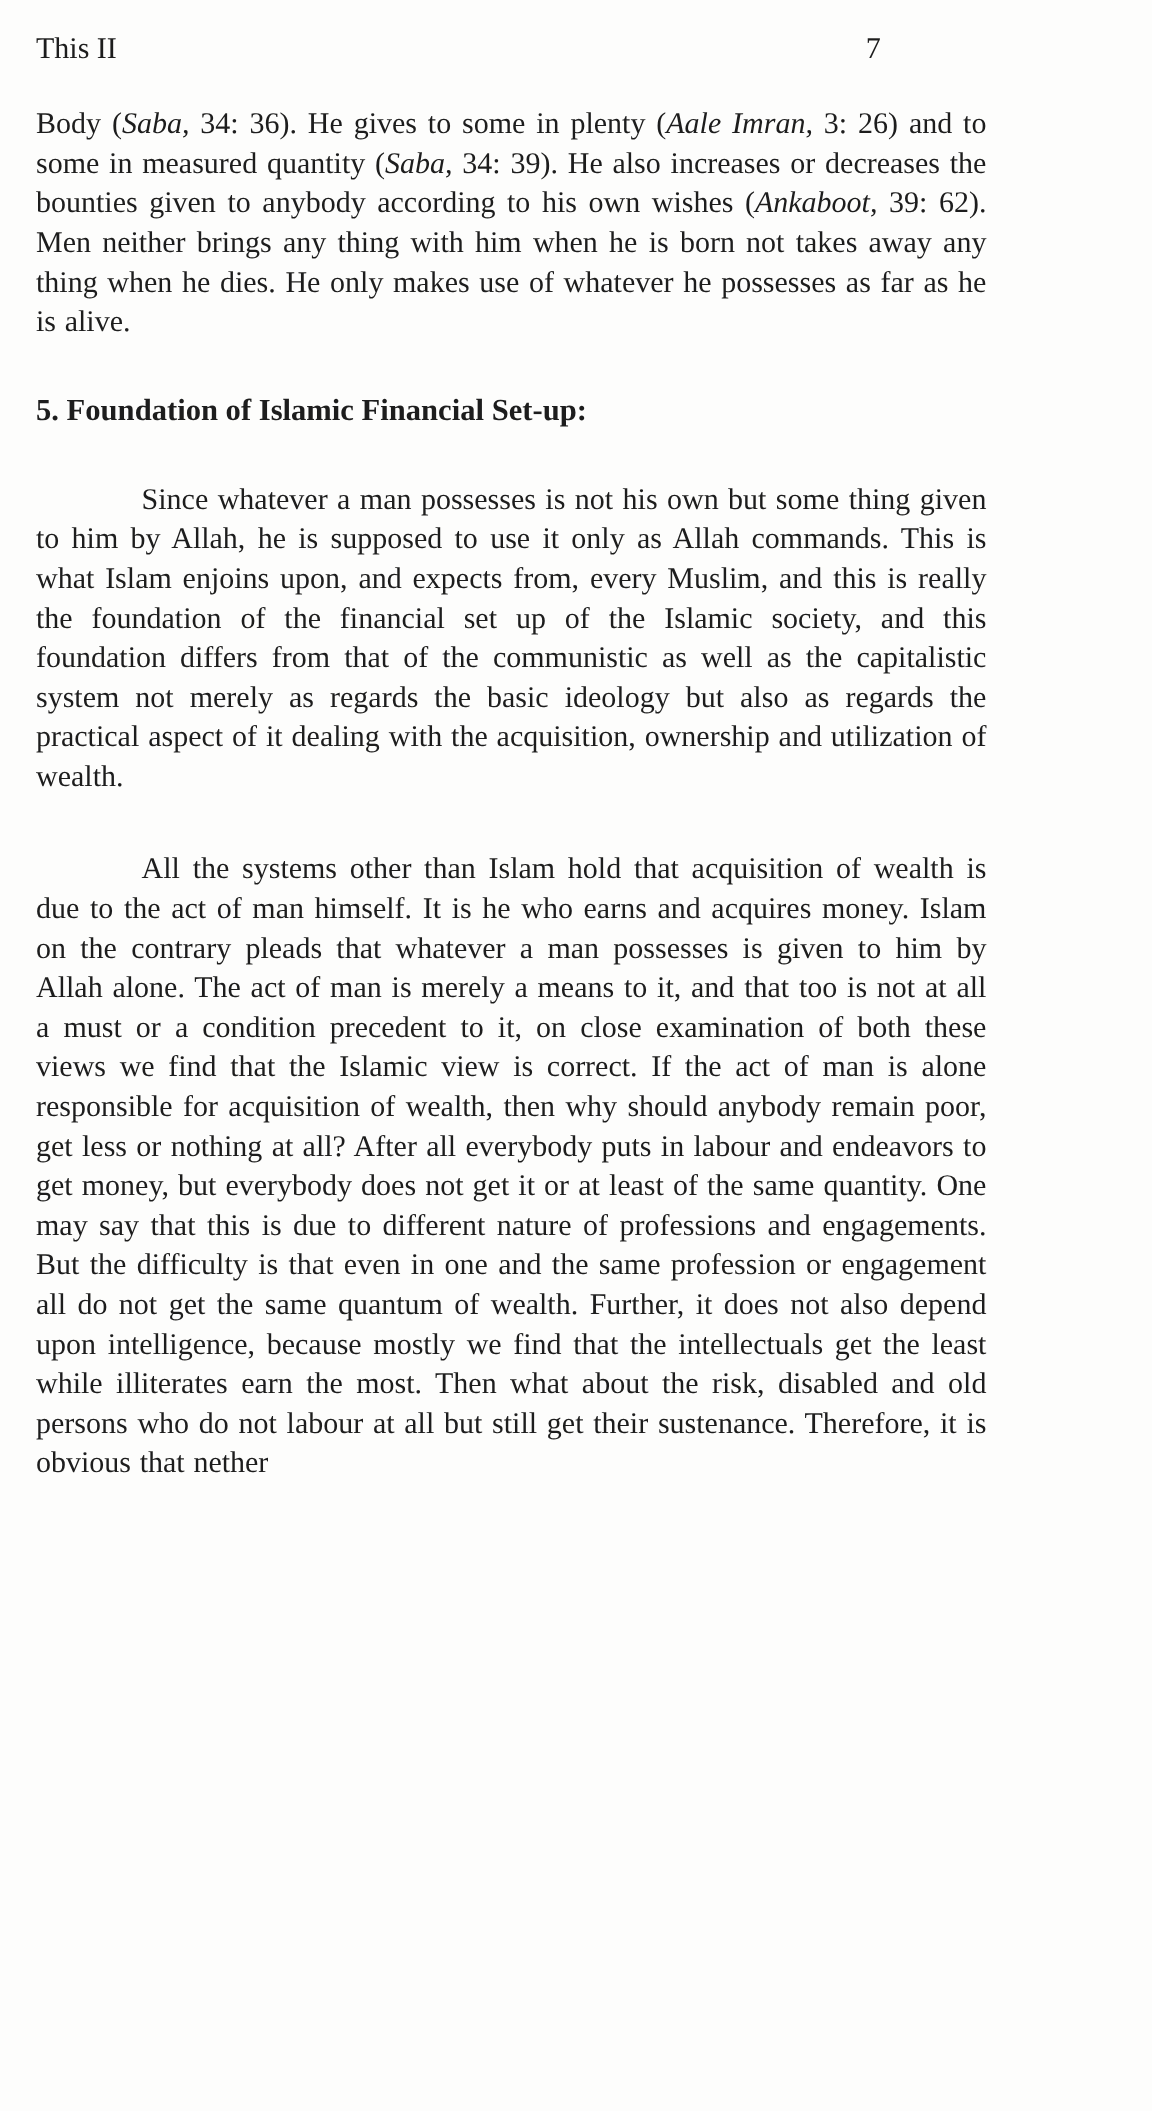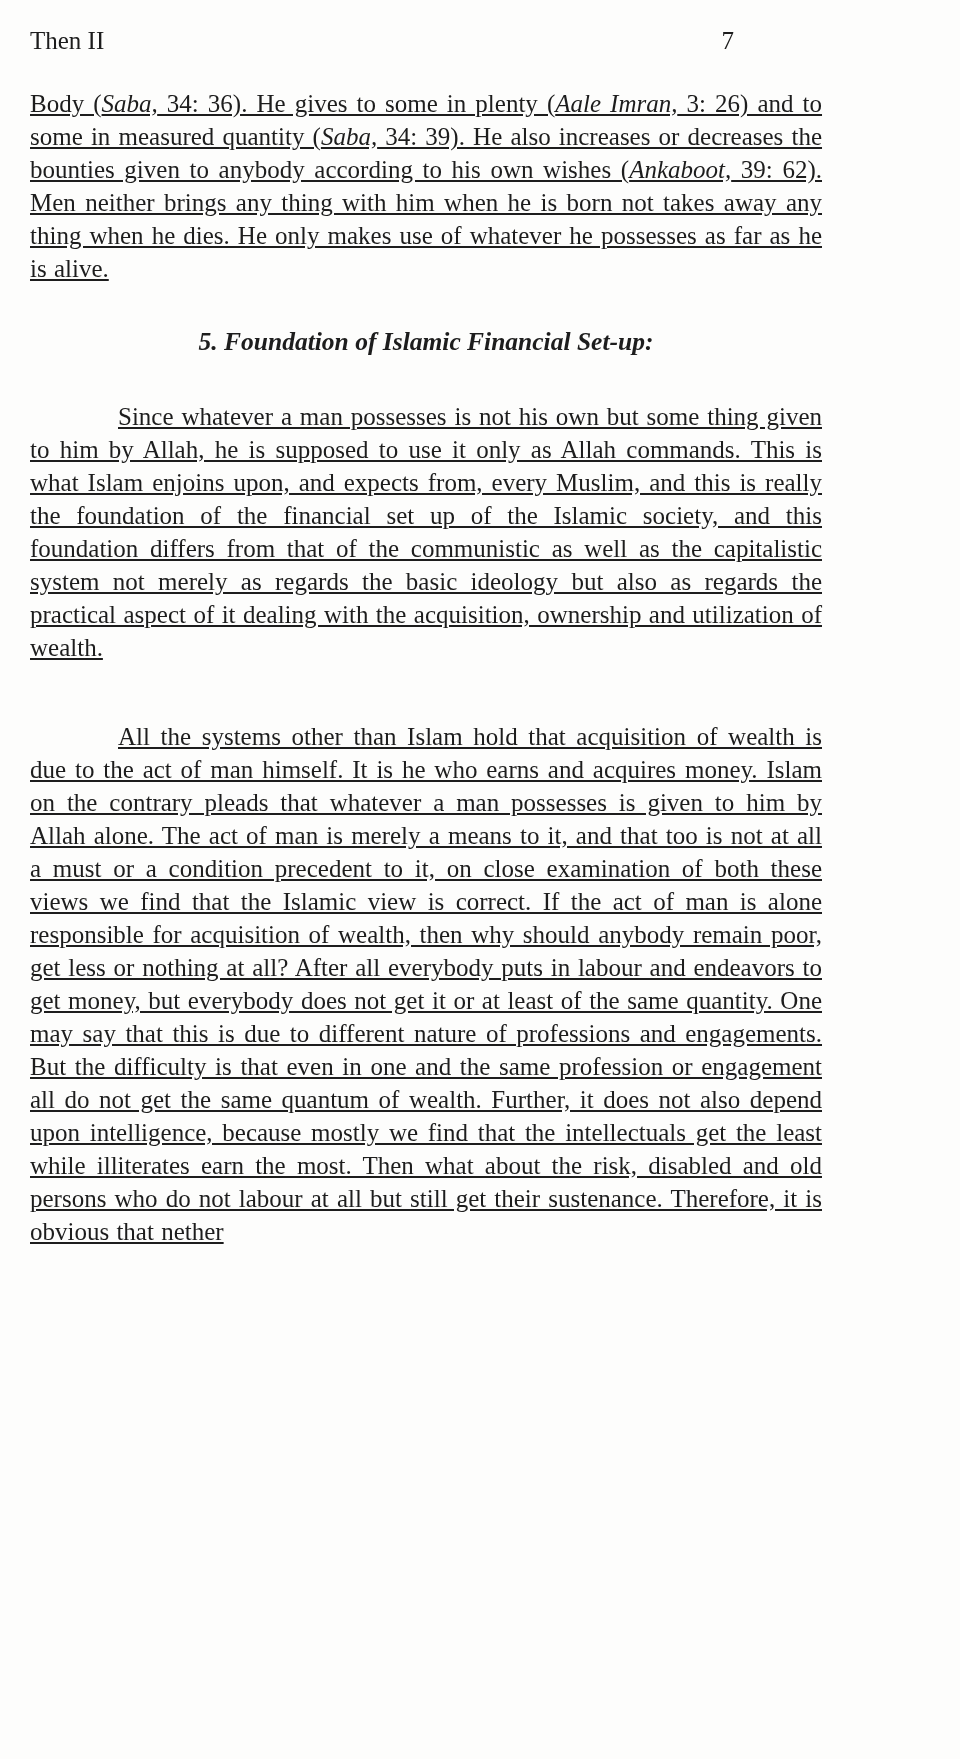--- a/index.html
+++ b/index.html
@@ -41,51 +41,49 @@
   .italic {
     font-style: italic;
   }
   p.para {
     margin: 0;
     font-size: 25px;
     line-height: 33px;
     text-align: justify;
     text-justify: inter-word;
     word-spacing: 1px;
-    text-decoration: underline;
   }
   p.para-first {
     margin-top: 30px;
   }
   p.indented {
     text-indent: 88px;
   }
   h2.section-heading {
     margin: 40px 0 0 0;
     font-size: 25.5px;
     line-height: 33px;
     font-weight: bold;
-    text-align: center;
-    font-style: italic;
+    text-align: left;
   }
   p.para-since {
     margin-top: 42px;
   }
   p.para-all {
-    margin-top: 56px;
+    margin-top: 44px;
   }
 </style>
 </head>
 <body>
 
 <div class="page">
   <div class="content">
 
     <div class="page-header">
-      <span class="header-part">Then II</span>
+      <span class="header-part">This II</span>
       <span class="header-pageno">7</span>
     </div>
 
     <p class="para para-first"><span>Body (</span><span class="italic">Saba,</span><span> 34: 36). He gives to some in plenty (</span><span class="italic">Aale Imran,</span><span> 3: 26) and to some in measured quantity (</span><span class="italic">Saba,</span><span> 34: 39). He also increases or decreases the bounties given to anybody according to his own wishes (</span><span class="italic">Ankaboot,</span><span> 39: 62). Men neither brings any thing with him when he is born not takes away any thing when he dies. He only makes use of whatever he possesses as far as he is alive.</span></p>
 
     <h2 class="section-heading">5. Foundation of Islamic Financial Set-up:</h2>
 
     <p class="para indented para-since">Since whatever a man possesses is not his own but some thing given to him by Allah, he is supposed to use it only as Allah commands. This is what Islam enjoins upon, and expects from, every Muslim, and this is really the foundation of the financial set up of the Islamic society, and this foundation differs from that of the communistic as well as the capitalistic system not merely as regards the basic ideology but also as regards the practical aspect of it dealing with the acquisition, ownership and utilization of wealth.</p>
 
     <p class="para indented para-all">All the systems other than Islam hold that acquisition of wealth is due to the act of man himself. It is he who earns and acquires money. Islam on the contrary pleads that whatever a man possesses is given to him by Allah alone. The act of man is merely a means to it, and that too is not at all a must or a condition precedent to it, on close examination of both these views we find that the Islamic view is correct. If the act of man is alone responsible for acquisition of wealth, then why should anybody remain poor, get less or nothing at all? After all everybody puts in labour and endeavors to get money, but everybody does not get it or at least of the same quantity. One may say that this is due to different nature of professions and engagements. But the difficulty is that even in one and the same profession or engagement all do not get the same quantum of wealth. Further, it does not also depend upon intelligence, because mostly we find that the intellectuals get the least while illiterates earn the most. Then what about the risk, disabled and old persons who do not labour at all but still get their sustenance. Therefore, it is obvious that nether</p>

